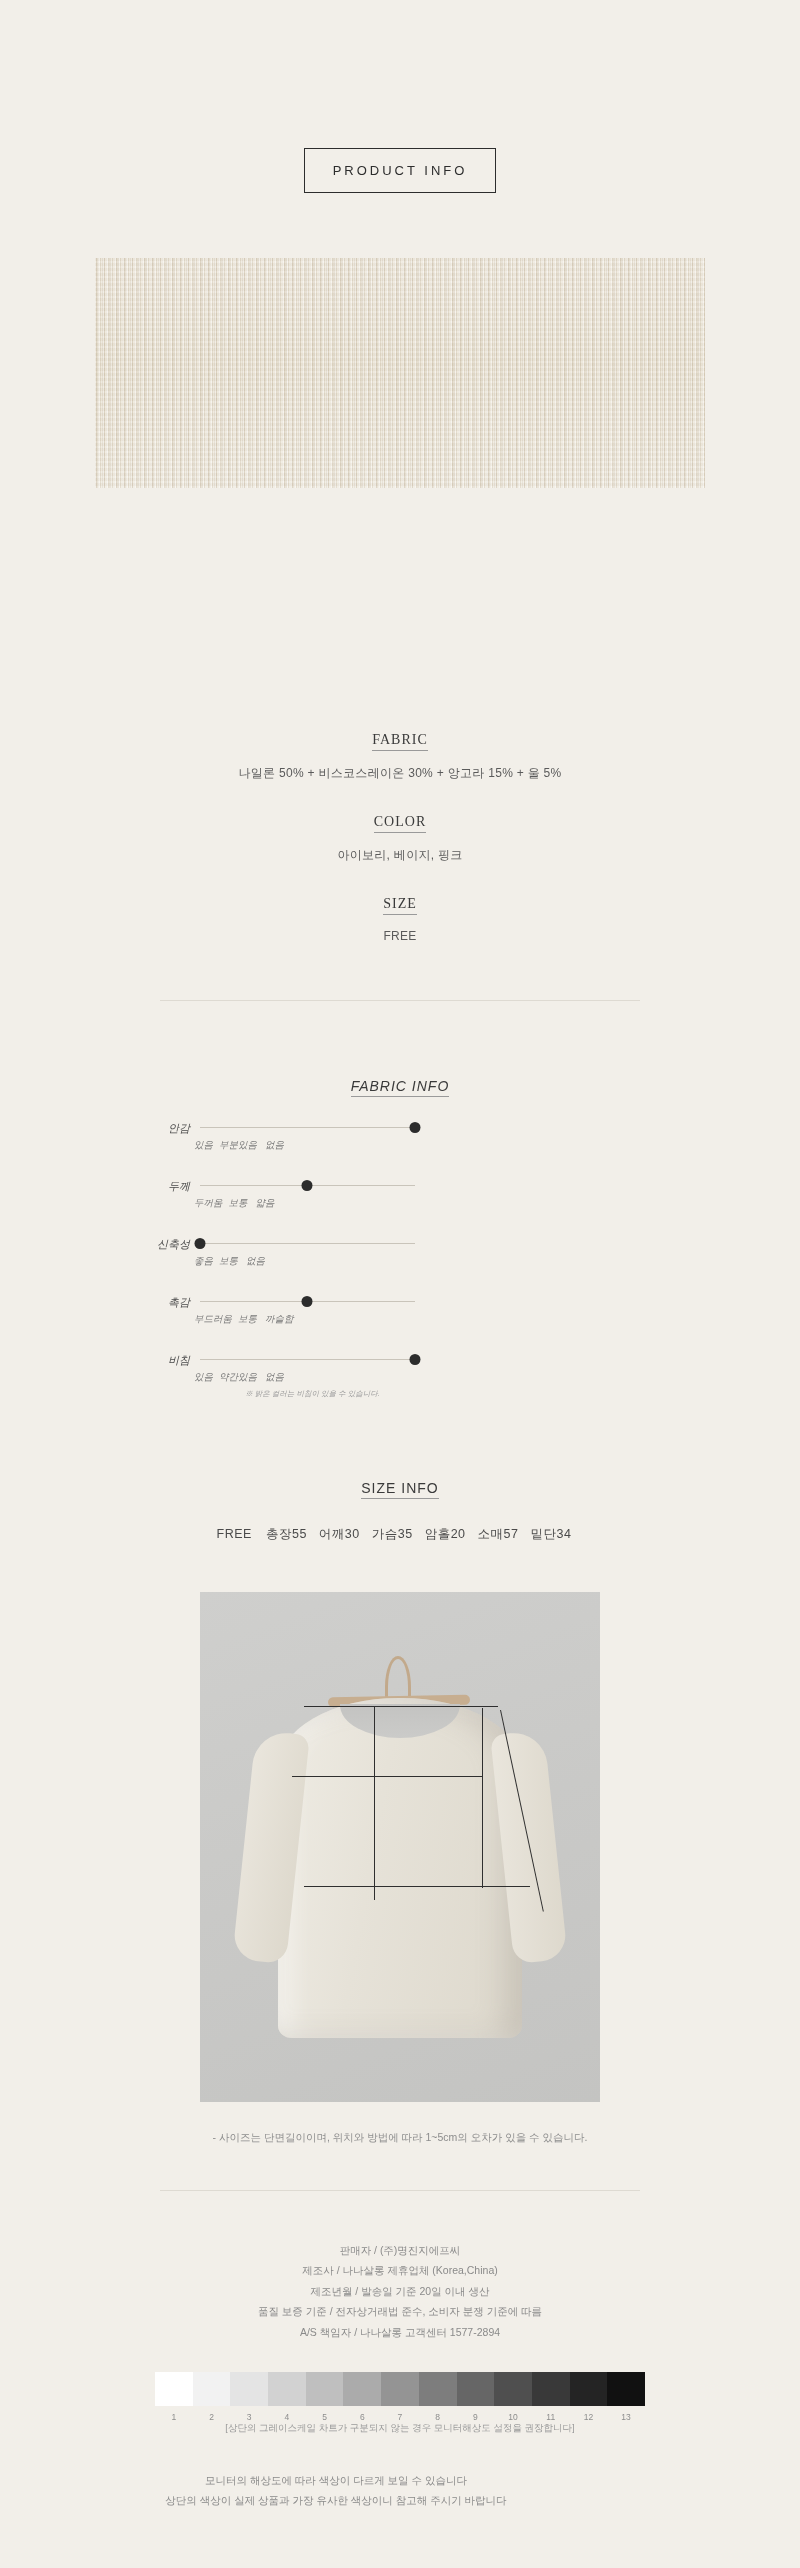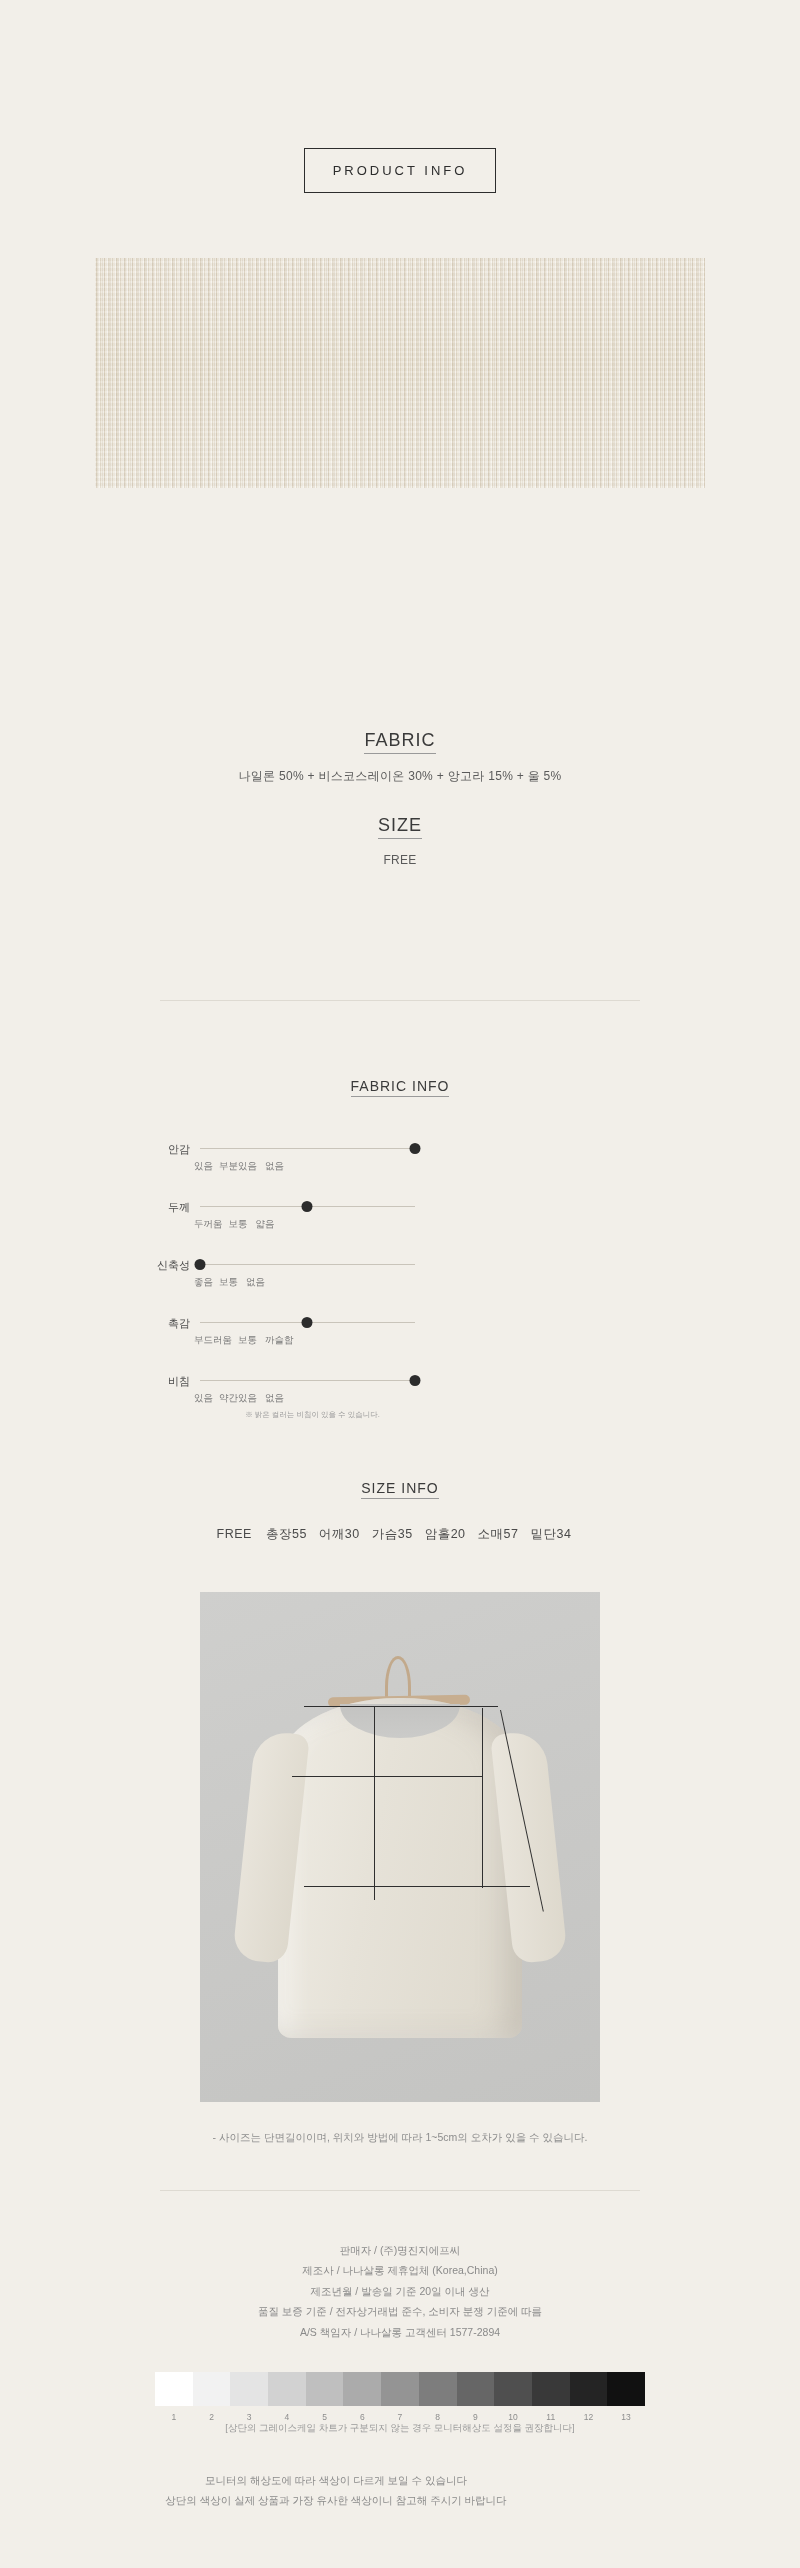--- a/index.html
+++ b/index.html
@@ -54,53 +54,54 @@
         rgba(160,145,120,0.06) 2px, rgba(160,145,120,0.06) 5px);
   }
 
   
   .specs {
     position: absolute;
     top: 730px; left: 0; width: 800px;
     text-align: center;
   }
   .spec-title {
-    font-size: 18px;
+    font-size: 14px;
     color: #3a3a3a;
     letter-spacing: 1px;
     border-bottom: 1px solid #9a9a9a;
     display: inline-block;
     padding-bottom: 2px;
     margin: 0;
+    font-family: Liberation Serif, serif;
   }
   .spec-value {
     font-size: 12px;
     color: #5a5a5a;
     margin: 14px 0 0 0;
     letter-spacing: 0.3px;
   }
   .spec-block + .spec-block { margin-top: 30px; }
 
   .divider {
     position: absolute;
     left: 160px; width: 480px; height: 1px;
     background: #dedad2;
   }
   #divider-1 { top: 1000px; }
   #divider-2 { top: 2190px; }
 
   
-  .fabric-info { position: absolute; top: 1078px; left: 0; width: 800px; }
+  .fabric-info { position: absolute; top: 1078px; left: 0; width: 800px; font-style: italic; }
   .fabric-info-title {
     text-align: center; font-size: 14px; color: #3a3a3a; letter-spacing: 1px;
   }
   .fabric-info-title span {
     border-bottom: 1px solid #9a9a9a; padding-bottom: 2px;
   }
-  .sliders { margin-top: 44px; padding-left: 200px; }
+  .sliders { margin-top: 23px; padding-left: 200px; }
   .slider-row {
     position: relative;
     height: 58px;
   }
   .slider-label {
     position: absolute; left: -110px; top: 4px;
     width: 100px; text-align: right;
     font-size: 11px; color: #4a4a4a;
   }
   .slider-track {
@@ -250,20 +251,24 @@
   <div class="header-wrap">
     <div class="header-badge">PRODUCT INFO</div>
   </div>
 
   <div class="swatch"></div>
 
   <div class="specs">
     <div class="spec-block">
       <div><span class="spec-title">FABRIC</span></div>
       <p class="spec-value">나일론 50% + 비스코스레이온 30% + 앙고라 15% + 울 5%</p>
+    </div>
+    <div class="spec-block">
+      <div><span class="spec-title">COLOR</span></div>
+      <p class="spec-value">아이보리, 베이지, 핑크</p>
     </div>
     <div class="spec-block">
       <div><span class="spec-title">SIZE</span></div>
       <p class="spec-value">FREE</p>
     </div>
   </div>
 
   <div class="divider" id="divider-1"></div>
 
   <div class="fabric-info">

